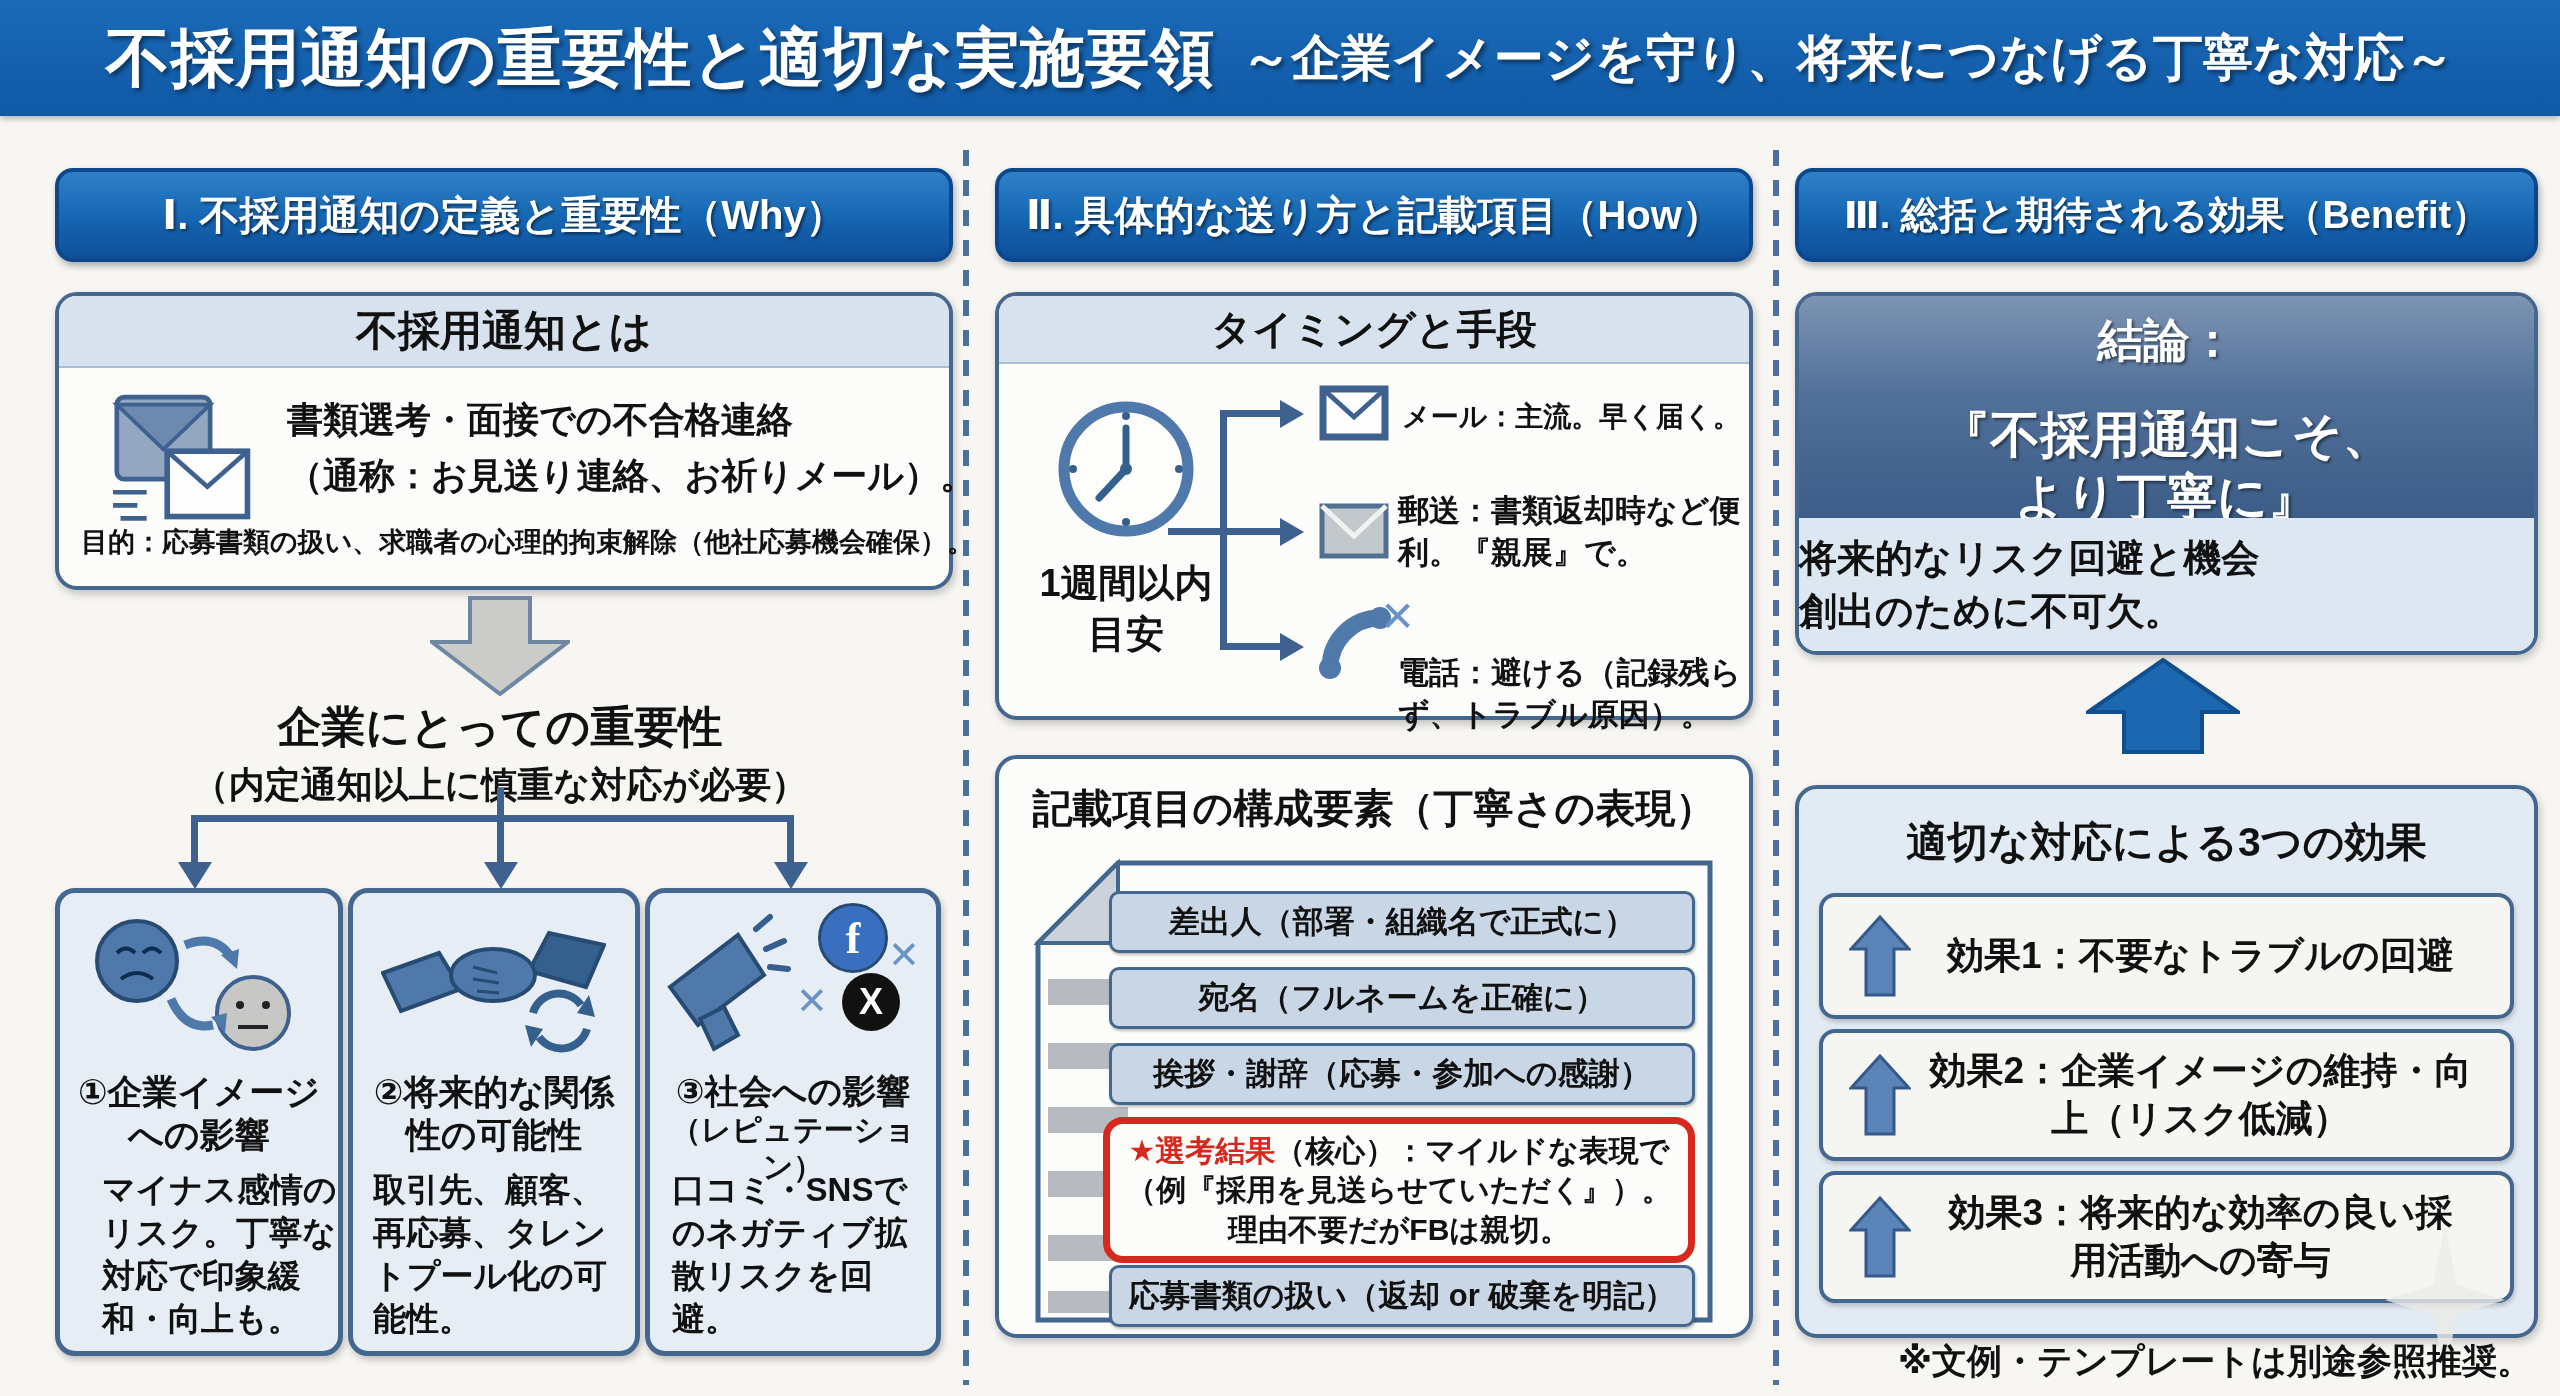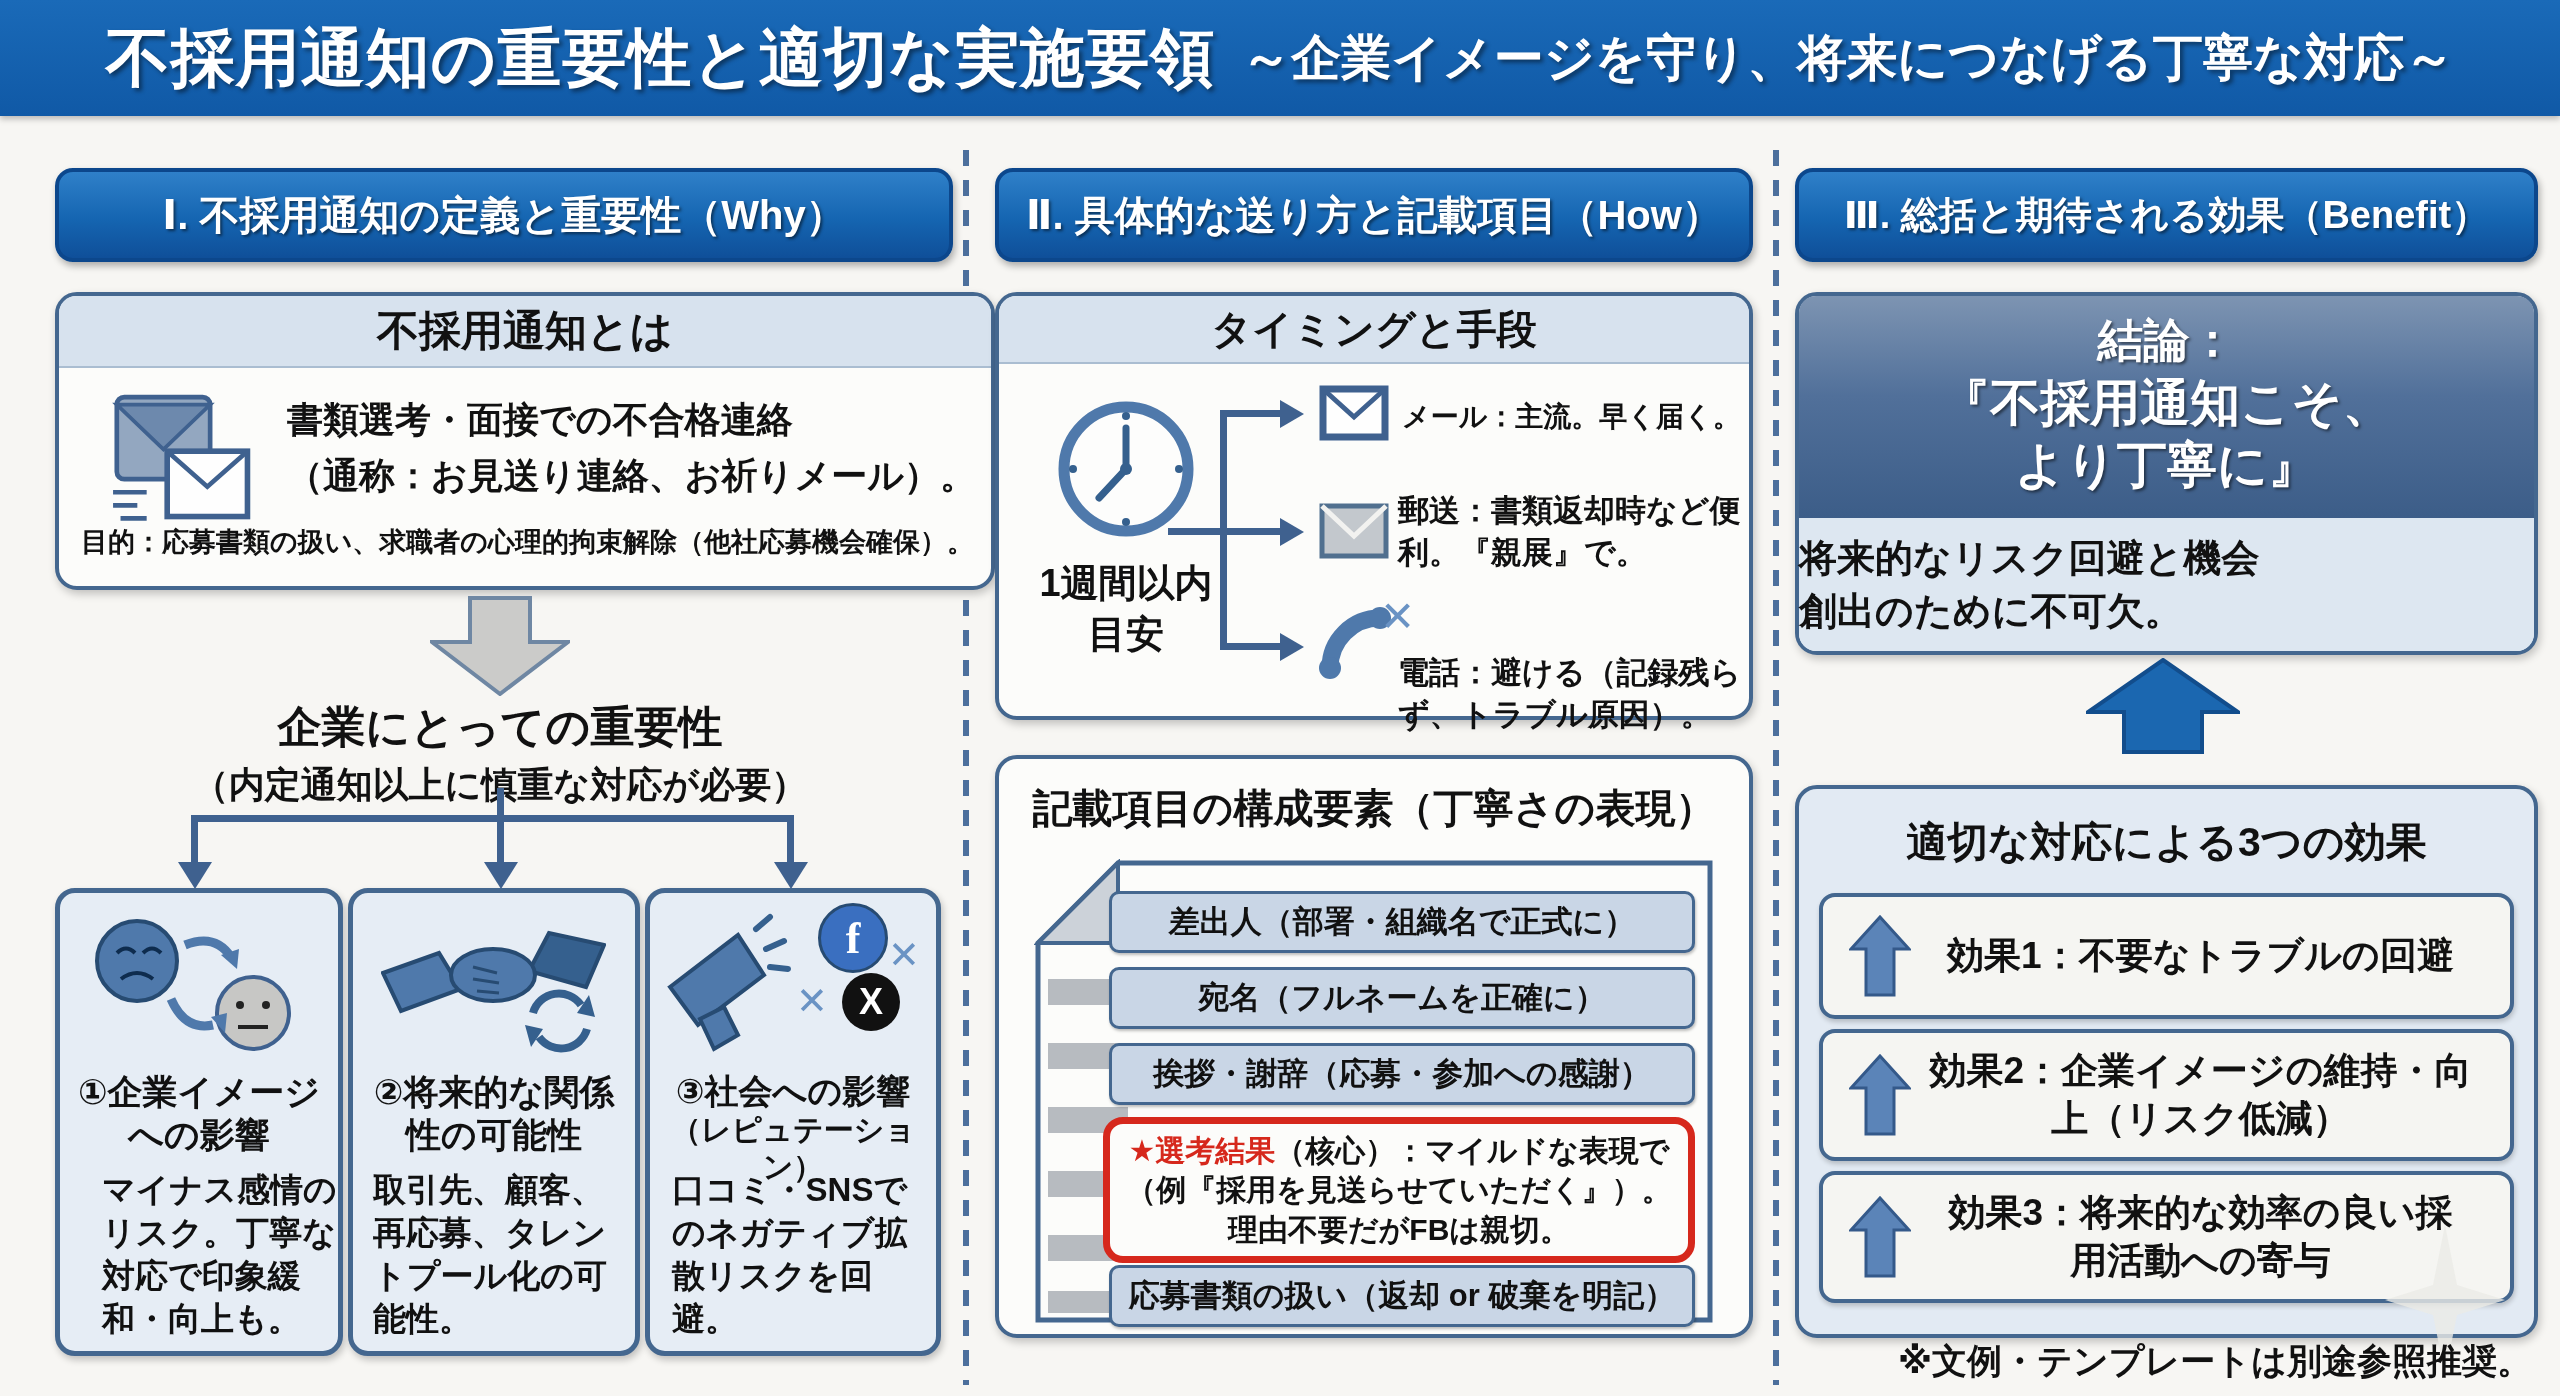--- a/index.html
+++ b/index.html
@@ -58,21 +58,21 @@
     <span class="sub">～企業イメージを守り、将来につなげる丁寧な対応～</span>
   </div>
 
   <div class="abs vsep" style="left:963px;top:150px;height:1235px;"></div>
   <div class="abs vsep" style="left:1773px;top:150px;height:1235px;"></div>
 
   <div class="abs pill" style="left:55px;top:168px;width:890px;">
     <span style="font-size:40px;">Ⅰ. 不採用通知の定義と重要性（Why）</span>
   </div>
 
-  <div class="abs box" style="left:55px;top:292px;width:890px;height:290px;padding-left:42px;">
+  <div class="abs box" style="left:55px;top:292px;width:890px;height:290px;">
     <div class="band" style="height:70px;">
       <span style="font-size:42px;">不採用通知とは</span>
     </div>
     <svg class="abs" style="left:45px;top:88px;" width="160" height="140" viewBox="0 0 160 150">
       <rect x="8" y="14" width="100" height="88" rx="8" fill="#93a7c0" stroke="#3f618f" stroke-width="5"></rect>
       <polygon points="8,22 58,70 108,22" fill="#6d89ad" stroke="#3f618f" stroke-width="4"></polygon>
       <rect x="62" y="72" width="86" height="70" fill="#fefefe" stroke="#3f618f" stroke-width="6"></rect>
       <polyline points="62,72 105,110 148,72" fill="none" stroke="#3f618f" stroke-width="5"></polyline>
       <path d="M4 116 h36 M4 130 h26 M12 144 h28" stroke="#3f618f" stroke-width="5"></path>
     </svg>
@@ -243,21 +243,21 @@
     </div>
   </div>
 
   <div class="abs pill" style="left:1795px;top:168px;width:735px;">
     <span style="font-size:38px;">Ⅲ. 総括と期待される効果（Benefit）</span>
   </div>
 
   <div class="abs box" style="left:1795px;top:292px;width:735px;height:355px;padding:0;">
     <div class="abs" style="left:0;top:0;right:0;height:222px;border-radius:17px 17px 0 0;background:linear-gradient(180deg,#7d94b2 0%,#51709a 45%,#3c5d88 100%);text-align:center;color:#fff;">
       <div class="bold" style="font-size:46px;margin-top:14px;text-shadow:2px 2px 3px rgba(0,0,0,.5);">結論：</div>
-      <div class="bold" style="font-size:50px;line-height:1.24;text-shadow:2px 2px 3px rgba(0,0,0,.5);">
+      <div class="bold" style="font-size:50px;line-height:1.24;text-shadow:2px 2px 3px rgba(0,0,0,.5);margin-top:32px;">
         <div>『不採用通知こそ、</div>
         <div>より丁寧に』</div>
       </div>
     </div>
     <div class="abs" style="left:0;top:222px;right:0;bottom:0;background:#dde7f1;border-radius:0 0 17px 17px;text-align:left;">
       <div class="bold" style="font-size:38px;margin-top:14px;line-height:1.4;">
         <div>将来的なリスク回避と機会</div>
         <div>創出のために不可欠。</div>
       </div>
     </div>

